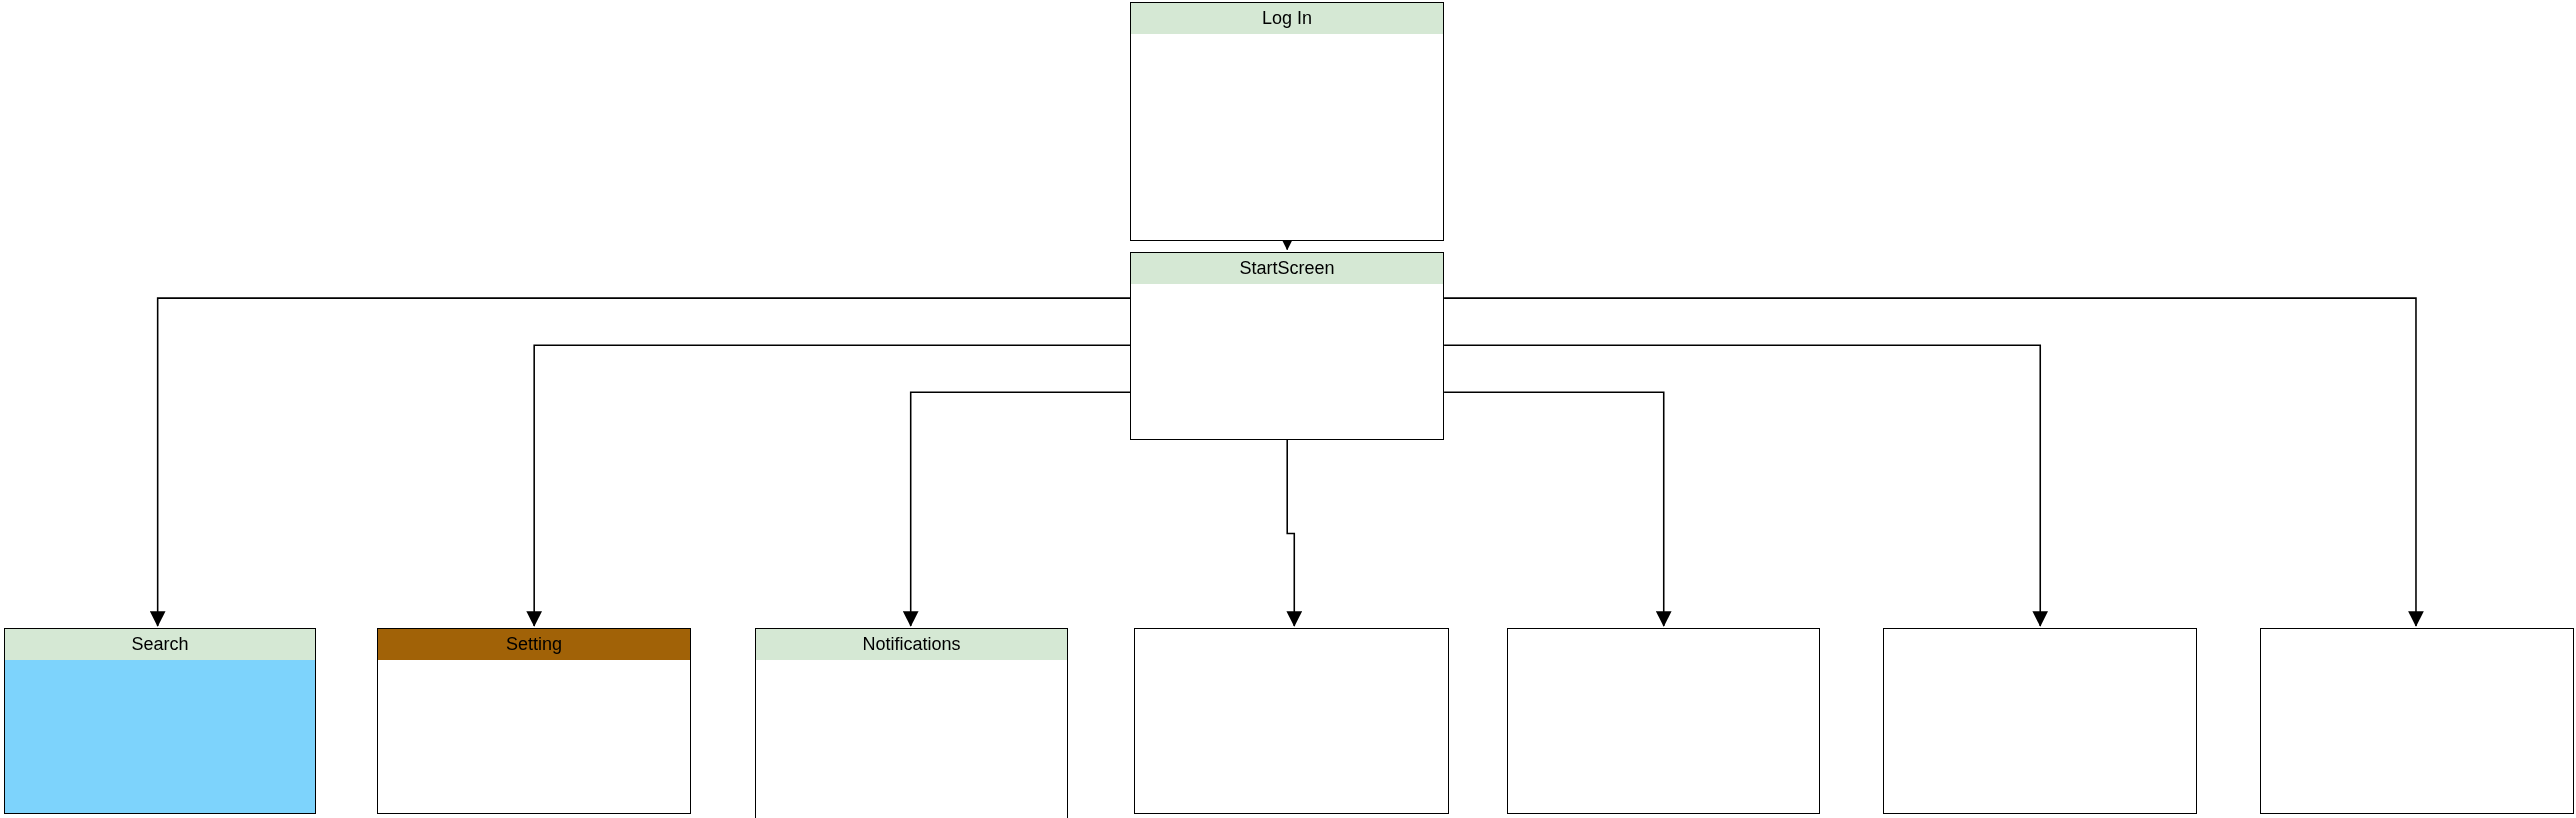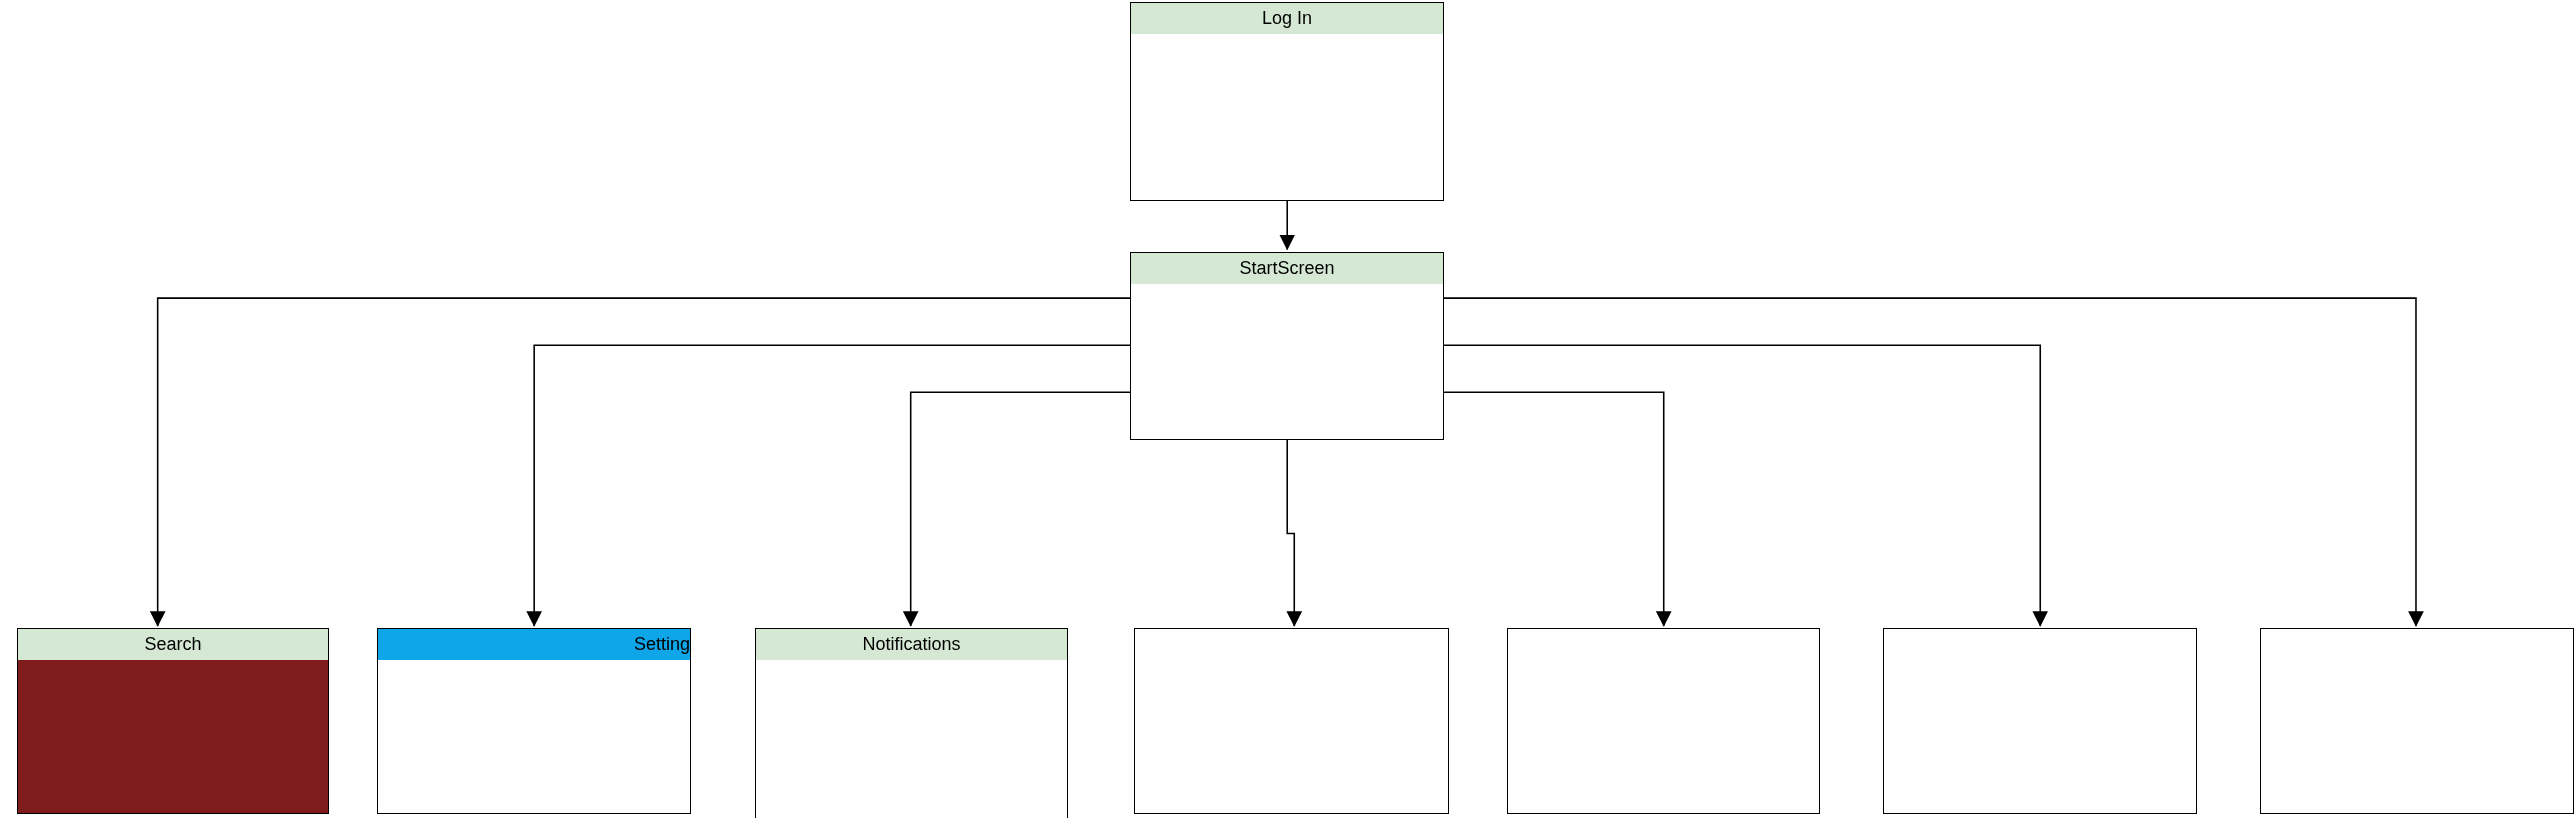--- a/index.html
+++ b/index.html
@@ -68,40 +68,40 @@
         <path class="edge" stroke="#000000" d="M 1441 380 L 201 380 L 201 798"></path>
         <path class="edge" stroke="#000000" d="M 1441 440 L 681 440 L 681 798"></path>
         <path class="edge" stroke="#000000" d="M 1441 500 L 1161 500 L 1161 798"></path>
         <path class="edge" stroke="#000000" d="M 1641 561 L 1641 680 L 1650 680 L 1650 798"></path>
         <path class="edge" stroke="#000000" d="M 1841 500 L 2121 500 L 2121 798"></path>
         <path class="edge" stroke="#000000" d="M 1841 440 L 2601 440 L 2601 798"></path>
         <path class="edge" stroke="#000000" d="M 1841 380 L 3080 380 L 3080 798"></path>
       </g>
   </svg>
   <div id="node-layer">
-      <div class="node" style="left: 1130px; top: 1.6px; width: 314px; height: 199px; border-color: rgb(0, 0, 0); background: rgb(255, 255, 255);">
+      <div class="node" style="left: 1130px; top: 1.6px; width: 314px; height: 239px; border-color: rgb(0, 0, 0); background: rgb(255, 255, 255);">
         <div class="node-header" style="background: rgb(213, 232, 212);">
           <span class="node-label">Log In</span>
         </div>
         <div class="node-body"></div>
       </div>
       <div class="node" style="left: 1130px; top: 252px; width: 314px; height: 188px; border-color: rgb(0, 0, 0); background: rgb(255, 255, 255);">
         <div class="node-header" style="background: rgb(213, 232, 212);">
           <span class="node-label">StartScreen</span>
         </div>
         <div class="node-body"></div>
       </div>
-      <div class="node" style="left: 17px; top: 628px; width: 312px; height: 186px; border-color: rgb(0, 0, 0); background: #7f1d1d;">
+      <div class="node" style="left: 4px; top: 628px; width: 312px; height: 186px; border-color: rgb(0, 0, 0); background: #7dd3fc;">
         <div class="node-header" style="background: rgb(213, 232, 212);">
           <span class="node-label">Search</span>
         </div>
         <div class="node-body"></div>
       </div>
       <div class="node" style="left: 377px; top: 628px; width: 314px; height: 186px; border-color: rgb(0, 0, 0); background: rgb(255, 255, 255);">
-        <div class="node-header" style="background: #0ea5e9; justify-content: flex-end;">
+        <div class="node-header" style="background: #a16207;">
           <span class="node-label">Setting</span>
         </div>
         <div class="node-body"></div>
       </div>
       <div class="node" style="left: 755px; top: 628px; width: 313px; height: 217px; border-color: rgb(0, 0, 0); background: rgb(255, 255, 255);">
         <div class="node-header" style="background: rgb(213, 232, 212);">
           <span class="node-label">Notifications</span>
         </div>
         <div class="node-body"></div>
       </div>

